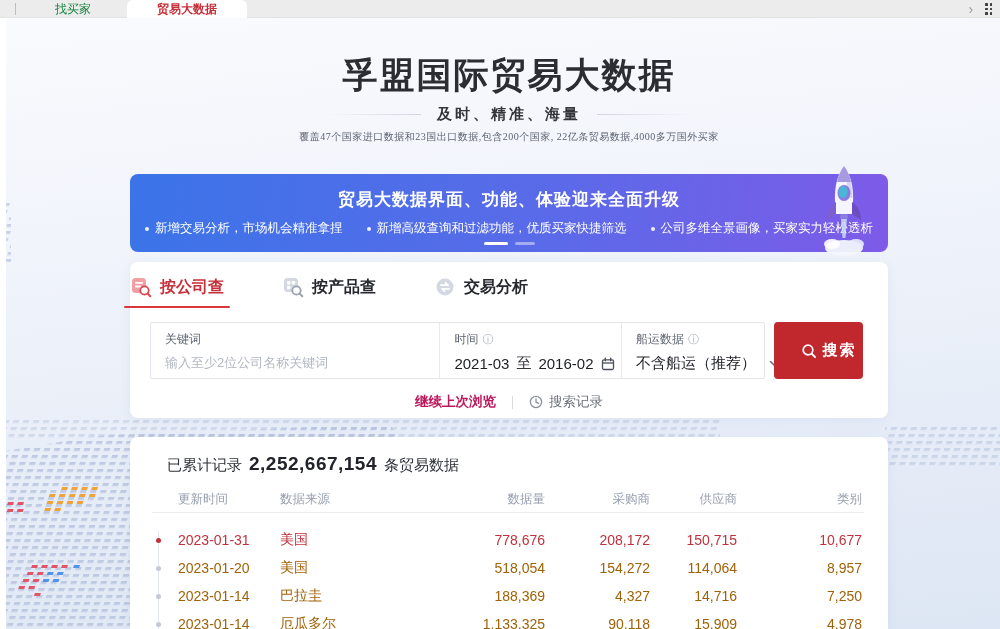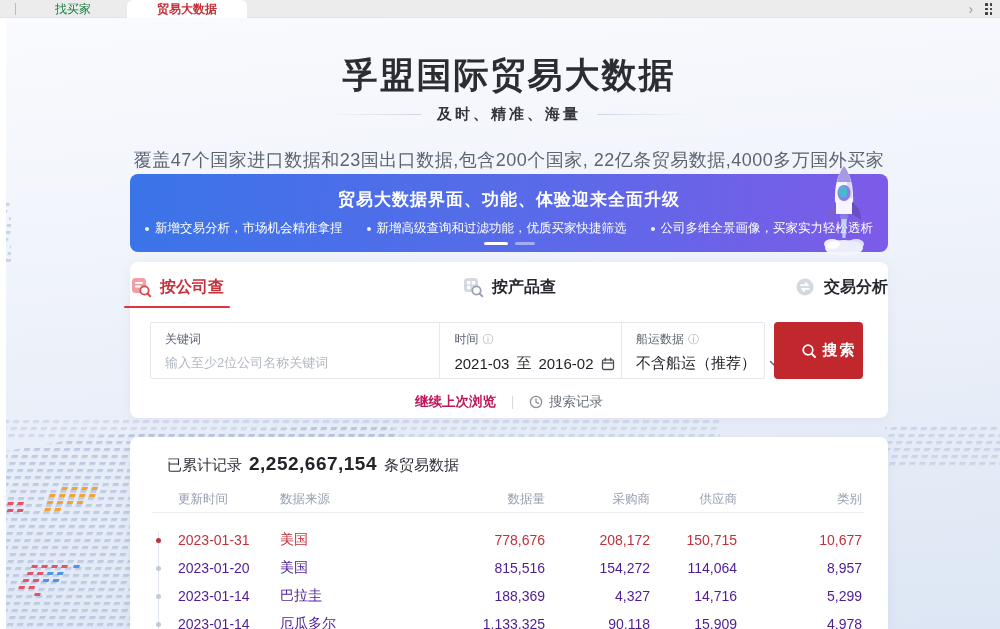--- a/index.html
+++ b/index.html
@@ -28,21 +28,21 @@
   .tb-more i { background:#3f3f3f; border-radius:0.5px; }
 
   
   .hero { position:absolute; left:130px; top:52px; width:758px; text-align:center; z-index:4; }
   .hero-title { font-size:35px; font-weight:bold; color:#2b2d33; letter-spacing:2px; line-height:46px; }
   .subtitle-row { margin-top:7px; display:flex; align-items:center; justify-content:center; gap:16px; }
   .subtitle-row .line { width:95px; height:1px; }
   .subtitle-row .line.l { background:linear-gradient(90deg,rgba(210,216,228,0),#cfd6e2); }
   .subtitle-row .line.r { background:linear-gradient(90deg,#cfd6e2,rgba(210,216,228,0)); }
   .hero-subtitle { font-size:15px; font-weight:bold; color:#33353b; letter-spacing:3px; }
-  .hero-desc { margin-top:24px; font-size:18px; color:#5c6472; letter-spacing:0.5px; }
+  .hero-desc { margin-top:6px; font-size:10px; color:#5c6472; letter-spacing:0.5px;font-family:Liberation Serif, serif; }
 
   
   .banner { position:absolute; left:130px; top:174px; width:758px; height:78px; z-index:4;
             background:linear-gradient(95deg,#3b74e8 0%,#5a6ae8 55%,#7d5be8 100%);
             border-radius:8px; color:#fff; cursor:pointer; }
   .banner-title { margin-top:14px; text-align:center; font-size:17px; font-weight:bold; letter-spacing:1px; }
   .banner-bullets { margin-top:9px; display:flex; justify-content:center; gap:24px; font-size:12.5px; }
   .bullet { display:flex; align-items:center; gap:6px; white-space:nowrap; }
   .bdot { width:4px; height:4px; border-radius:50%; background:#ffffff; opacity:.9; }
   .banner-dots { position:absolute; left:0; right:0; bottom:7px; display:flex; justify-content:center; gap:7px; }
@@ -51,21 +51,21 @@
   .banner-dots .d2 { width:20px; background:rgba(255,255,255,.45); }
   .rocket { position:absolute; right:16px; top:-14px; width:54px; height:100px; }
 
   
   .card { position:absolute; left:130px; width:758px; background:#ffffff; z-index:4;
           box-shadow:0 2px 12px rgba(70,90,140,.07); }
   .search-card { top:262px; height:156px; border-radius:8px; }
   .table-card { top:437px; height:192px; border-radius:8px 8px 0 0; overflow:hidden; }
 
   
-  .stabs { position:absolute; left:0; top:14px; width:100%; display:flex; justify-content:space-between; gap:45px; }
+  .stabs { position:absolute; left:0; top:14px; width:100%; display:flex; justify-content:flex-start; gap:58px; }
   .stab { display:flex; align-items:center; gap:8px; font-size:16px; font-weight:bold; color:#26282e;
           position:relative; cursor:pointer; padding-bottom:10px; }
   .stab.active { color:#c5303a; }
   .stab.active::after { content:""; position:absolute; left:-6px; right:-6px; bottom:0; height:2.5px;
                         background:#d9363e; border-radius:2px; }
 
   
   .form-row { position:absolute; left:20px; top:60px; display:flex; align-items:stretch; }
   .fbox { display:flex; width:615px; height:57px; border:1px solid #e4e6eb; border-radius:2px; background:#fff; }
   .field { padding:8px 0 0 14px; }
@@ -93,21 +93,21 @@
 
   
   .stats { position:absolute; left:37px; top:16px; font-size:15px; color:#2e3138; display:flex;
            align-items:baseline; gap:7px; }
   .stats b { font-size:19px; letter-spacing:0.5px; color:#22242a; }
   .ttable { position:absolute; left:22px; top:50px; width:712px; }
   .thead { display:flex; height:26px; align-items:center; border-bottom:1px solid #ebedf1;
            font-size:12.5px; color:#969eae; }
   .tbody { position:relative; padding-top:13px; }
   .timeline { position:absolute; left:6px; top:18px; bottom:-40px; width:1px; background:#e2e6ee; }
-  .trow { display:flex; height:28px; align-items:center; font-size:14px; color:#4c1d95; cursor:pointer;
+  .trow { display:flex; height:28px; align-items:center; font-size:14px; color:#a16207; cursor:pointer;
           position:relative; }
   .c { flex:0 0 auto; }
   .c-dot { width:14px; display:flex; align-items:center; }
   .c-dot i { width:5px; height:5px; border-radius:50%; background:#c3c9d6; margin-left:4px; }
   .c-date { width:102px; padding-left:12px; }
   .c-src  { width:112px; padding-left:12px; }
   .c-vol  { width:165px; text-align:right; }
   .c-buy  { width:105px; text-align:right; }
   .c-sup  { width:87px;  text-align:right; }
   .c-cat  { width:125px; text-align:right; }
@@ -360,35 +360,35 @@
           <span class="c c-buy">208,172</span>
           <span class="c c-sup">150,715</span>
           <span class="c c-cat">10,677</span>
         </div>
         <div class="trow">
           <span class="c c-dot">
               <i></i>
             </span>
           <span class="c c-date">2023-01-20</span>
           <span class="c c-src">美国</span>
-          <span class="c c-vol">815,516</span>
+          <span class="c c-vol">518,054</span>
           <span class="c c-buy">154,272</span>
           <span class="c c-sup">114,064</span>
           <span class="c c-cat">8,957</span>
         </div>
         <div class="trow">
           <span class="c c-dot">
               <i></i>
             </span>
           <span class="c c-date">2023-01-14</span>
           <span class="c c-src">巴拉圭</span>
           <span class="c c-vol">188,369</span>
           <span class="c c-buy">4,327</span>
           <span class="c c-sup">14,716</span>
-          <span class="c c-cat">5,299</span>
+          <span class="c c-cat">7,250</span>
         </div>
         <div class="trow">
           <span class="c c-dot">
               <i></i>
             </span>
           <span class="c c-date">2023-01-14</span>
           <span class="c c-src">厄瓜多尔</span>
           <span class="c c-vol">1,133,325</span>
           <span class="c c-buy">90,118</span>
           <span class="c c-sup">15,909</span>

